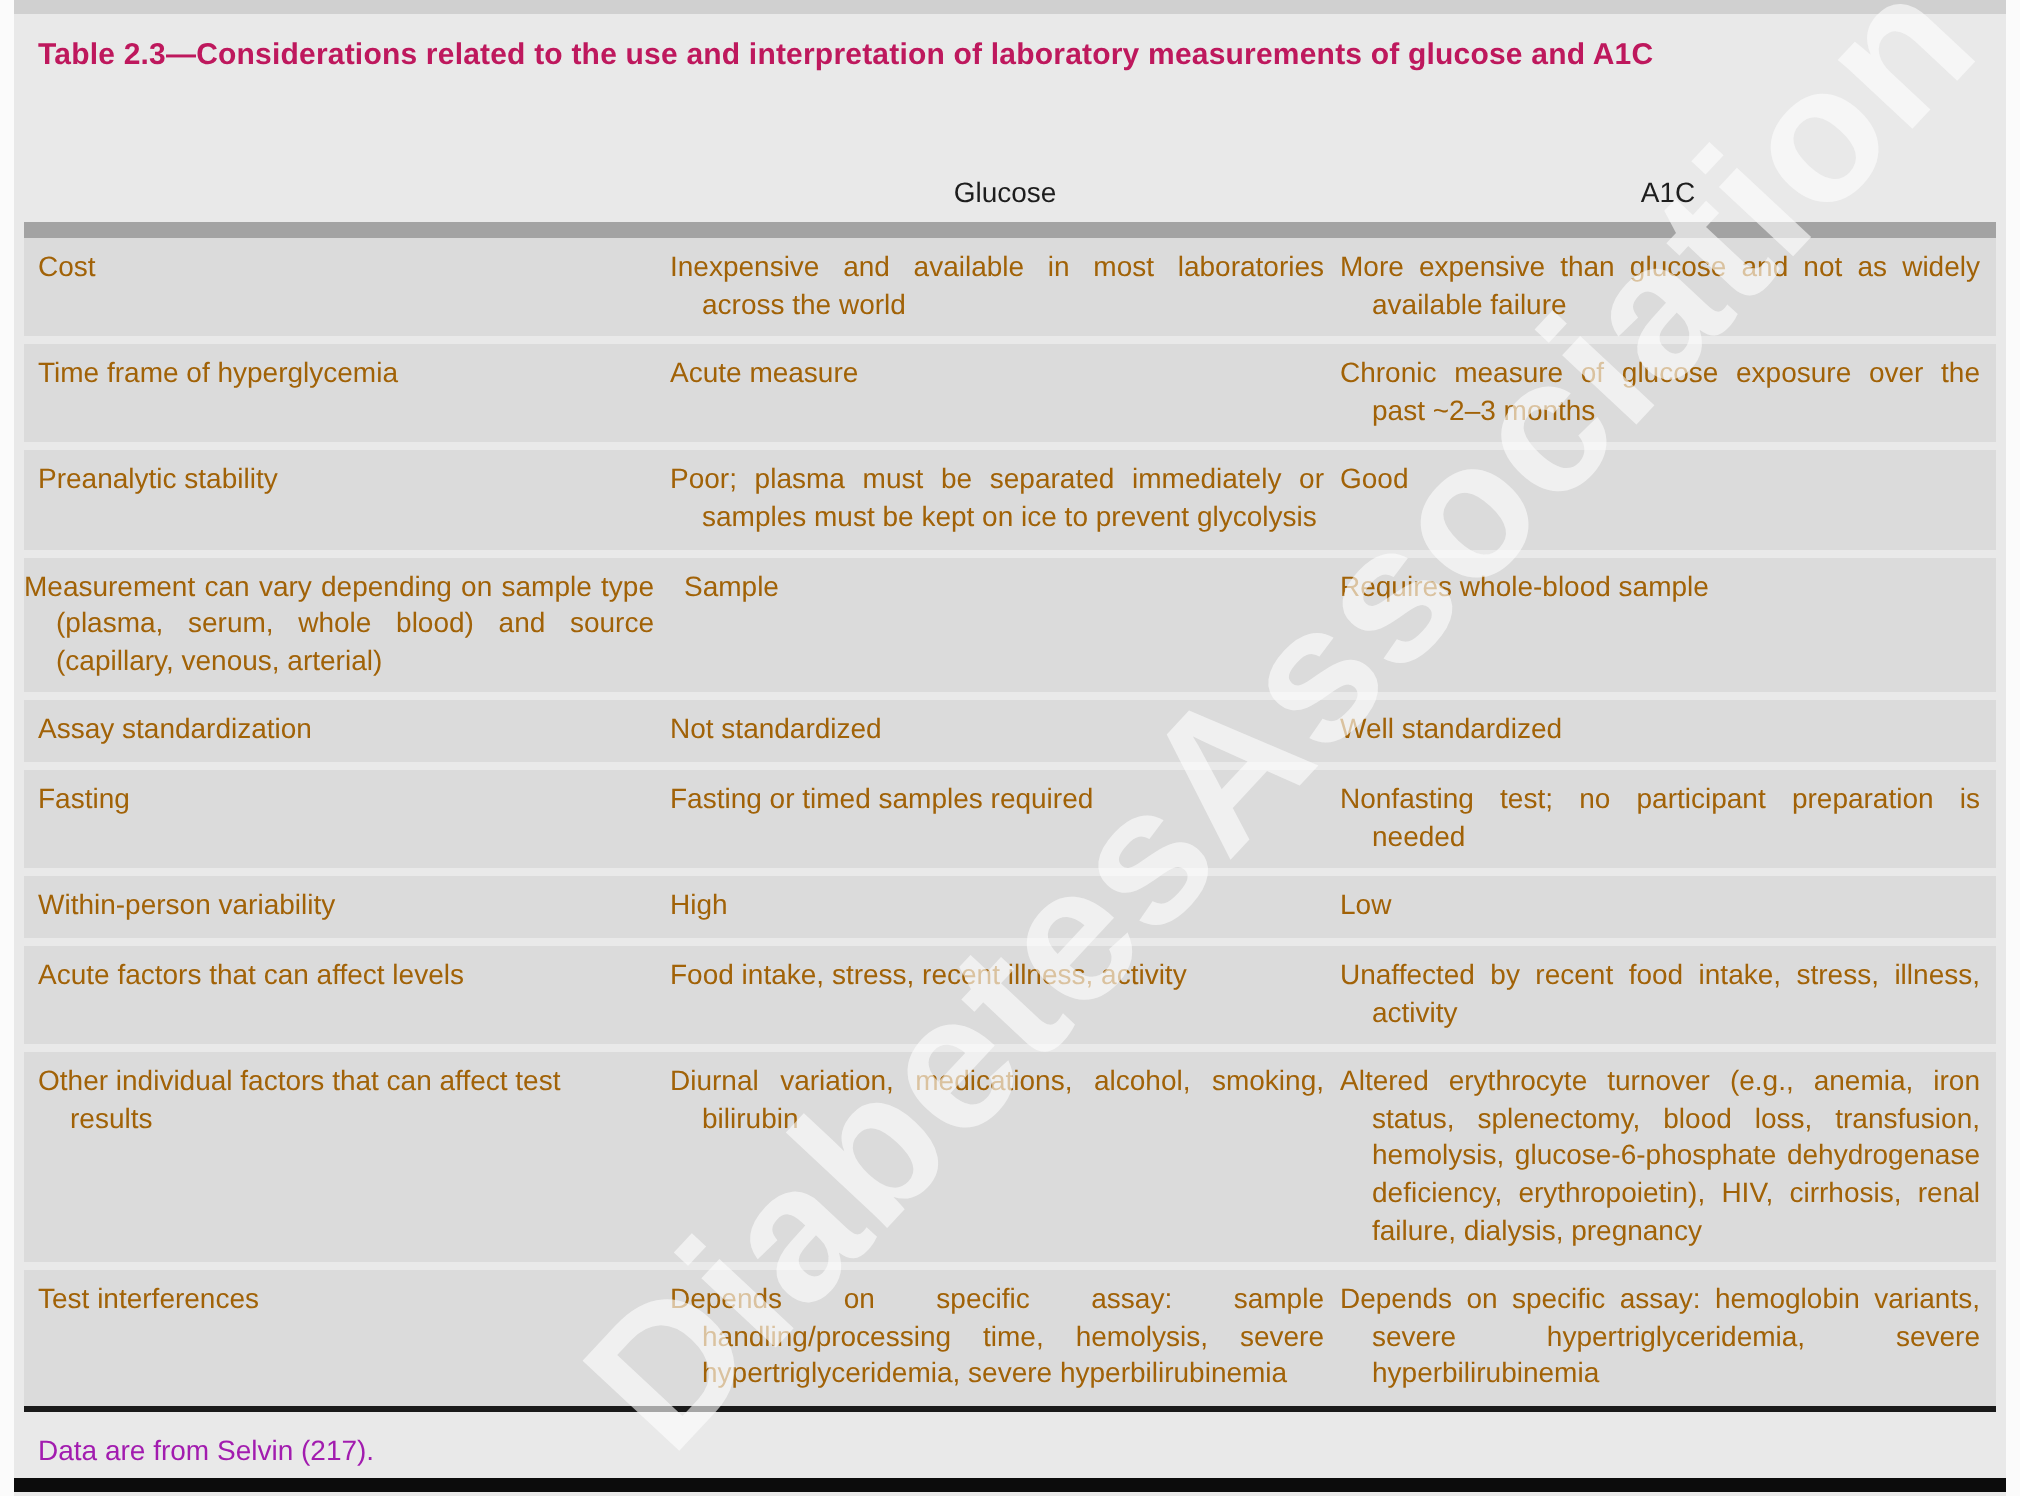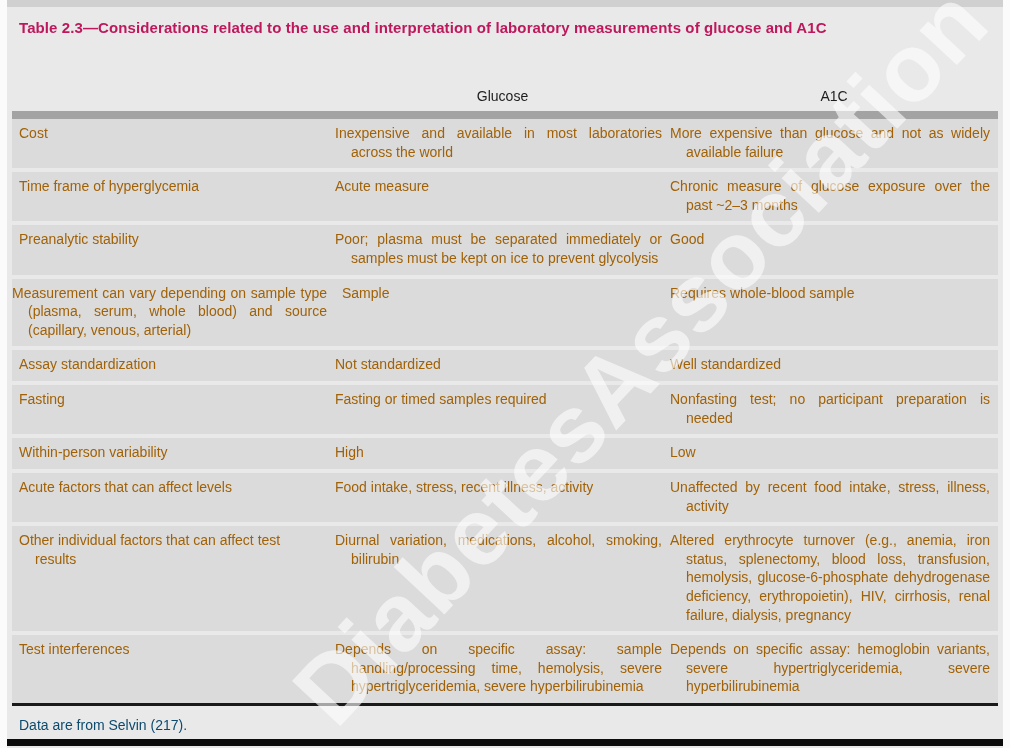--- a/index.html
+++ b/index.html
@@ -24,21 +24,21 @@
   .rows { border-bottom:3px solid #1a1a1a; }
   .row { display:grid; grid-template-columns:323px 335px 1fr;
          background:#dbdbdb; margin-top:4px; padding:5px 0 7px 0; }
   .row:first-child { margin-top:0; }
 
   .cell { font-size:14px; line-height:1.33; color:#a16207;
           padding-left:16px; padding-right:8px; text-indent:-16px;
           text-align:justify; }
   .cell.label { padding-left:23px; padding-right:12px; text-align:left; }
 
-  .footnote { padding:11px 2px 0 7px; font-size:14px; color:#0c4a6e; }
+  .footnote { padding:11px 2px 0 7px; font-size:14px; color:#a21caf; }
 
   .watermark { position:absolute; left:340px; top:645px; height:96px; line-height:96px;
                font-size:96px; font-weight:700; letter-spacing:1px; white-space:nowrap;
                color:rgba(253,253,253,0.62); transform:rotate(-47deg);
                transform-origin:0 100%; pointer-events:none; z-index:3; }
 
   .bottom-bar { position:absolute; left:-7px; right:-7px; bottom:2px; height:7px;
                 background:#0c0c0c; z-index:4; }
 </style>
 </head>

